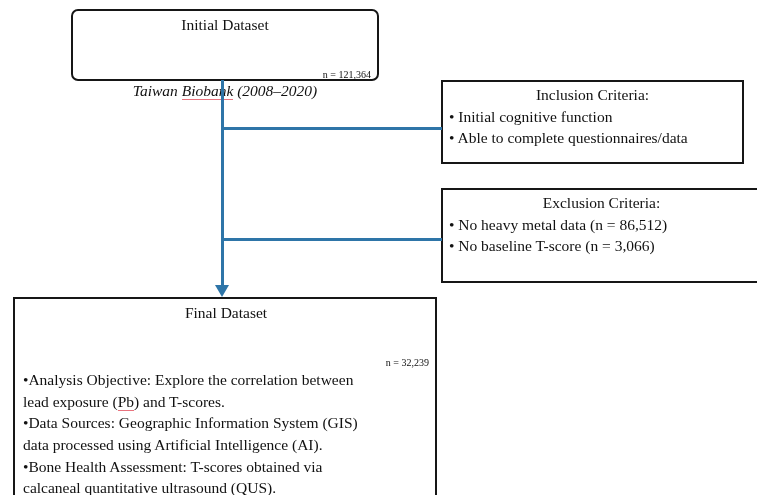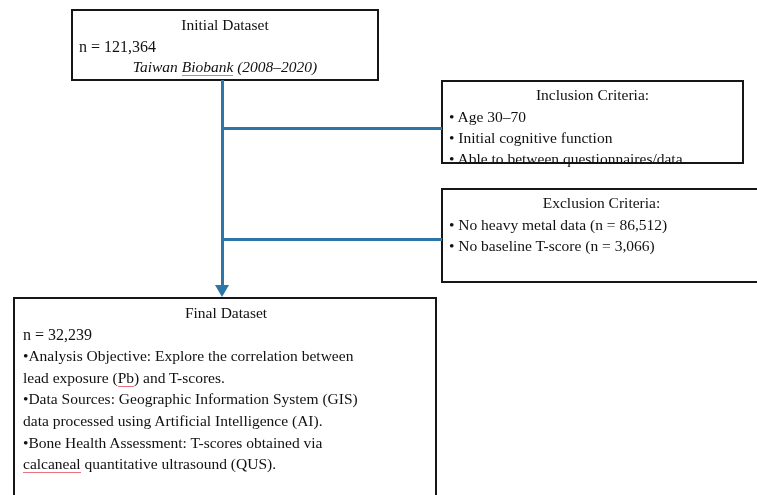--- a/index.html
+++ b/index.html
@@ -27,24 +27,25 @@
     padding: 3px 6px;
   }
 
   .title-line {
     text-align: center;
     font-size: 15.5px;
     line-height: 1.33;
     white-space: nowrap;
   }
   .n-line {
-    text-align: left;
-    font-size: 16px;
+    text-align: right;
+    font-size: 10px;
     line-height: 1.33;
     white-space: nowrap;
+    margin-top: 32px;
   }
   .src-line {
     text-align: center;
     font-size: 15.5px;
     line-height: 1.33;
     white-space: nowrap;
     font-style: italic;
   }
 
   .bullet-line {
@@ -65,20 +66,21 @@
   .sq {
     border-bottom: 1.6px solid #e8737e;
     padding-bottom: 0px;
   }
 
   
   #box-initial {
     left: 71px;  top: 9px;
     width: 308px; height: 72px;
     padding-top: 4px;
+    border-radius: 7px;
   }
 
   #box-inclusion {
     left: 441px; top: 80px;
     width: 303px; height: 84px;
     padding-top: 3px;
   }
 
   #box-exclusion {
     left: 441px; top: 188px;
@@ -134,23 +136,22 @@
 <div id="canvas">
 
   <div class="box" id="box-initial">
     <div class="title-line">Initial Dataset</div>
     <div class="n-line">n = 121,364</div>
     <div class="src-line"><span>Taiwan </span><span class="sq">Biobank</span><span> (2008–2020)</span></div>
   </div>
 
   <div class="box" id="box-inclusion">
     <div class="title-line">Inclusion Criteria:</div>
-    <div class="bullet-line">• Age 30–70</div>
     <div class="bullet-line">• Initial cognitive function</div>
-    <div class="bullet-line">• Able to between questionnaires/data</div>
+    <div class="bullet-line">• Able to complete questionnaires/data</div>
   </div>
 
   <div class="box" id="box-exclusion">
     <div class="title-line">Exclusion Criteria:</div>
     <div class="bullet-line">• No heavy metal data (n = 86,512)</div>
     <div class="bullet-line">• No baseline T-score (n = 3,066)</div>
   </div>
 
   <div class="box" id="box-final">
     <div class="title-line">Final Dataset</div>

